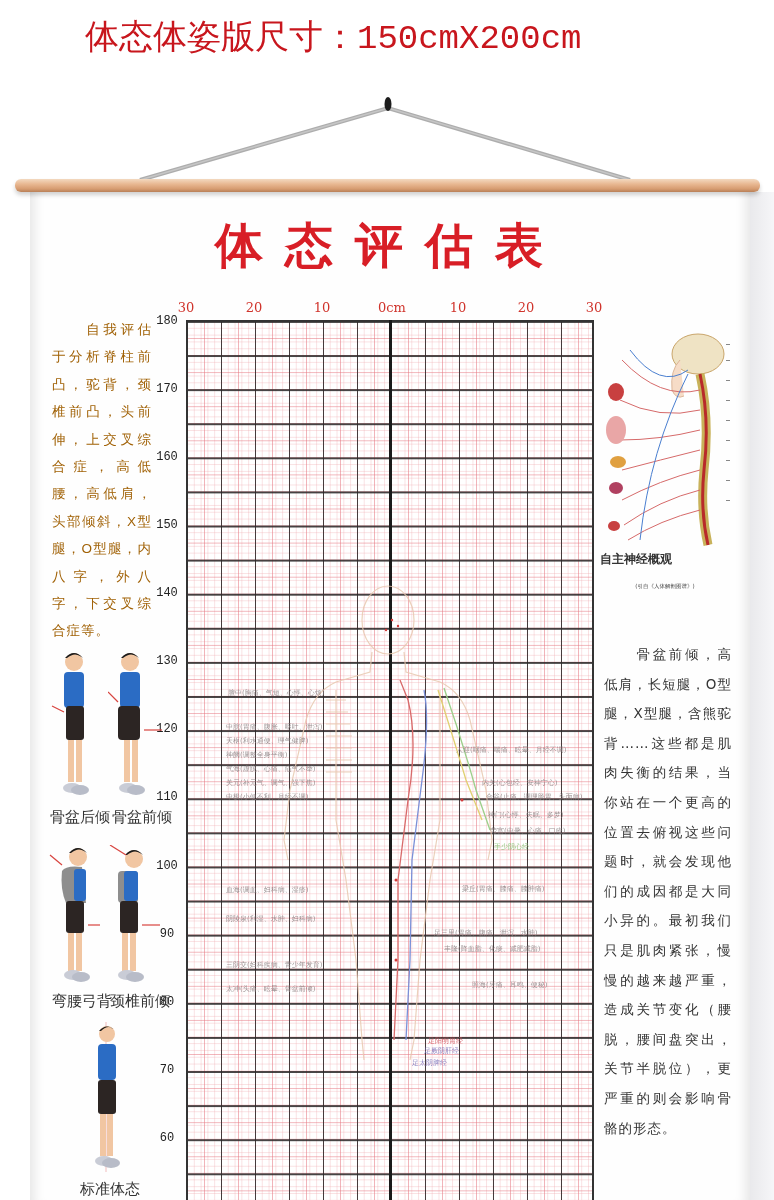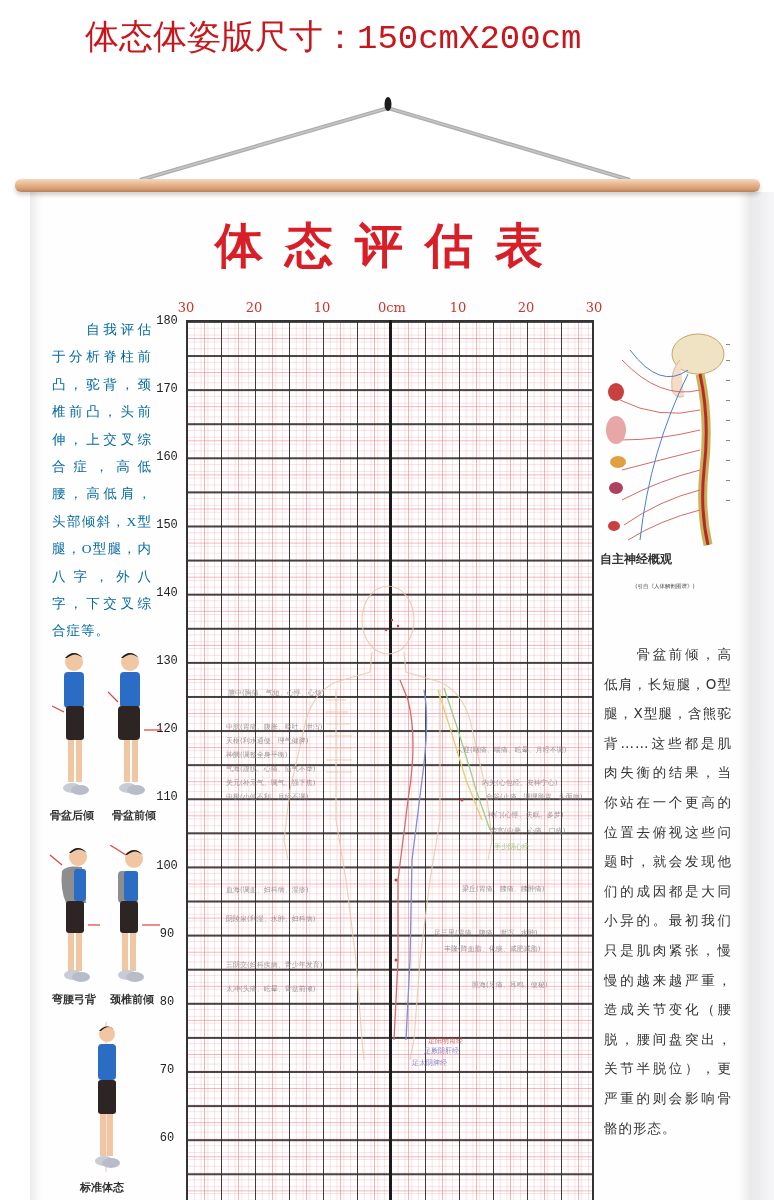--- a/index.html
+++ b/index.html
@@ -64,29 +64,29 @@
     .center-line { position:absolute; left:389px; top:320px; width:3px; height:880px; background:#1a1a1a; }
     .body-overlay { position:absolute; left:186px; top:320px; width:408px; height:880px; pointer-events:none; }
     .meridian-label {
       position:absolute; font-size:7px; color:#8a7f80; white-space:nowrap; opacity:0.85;
     }
     .meridian-label.green { color:#7fbf6a; }
     .meridian-label.purple { color:#7a6fb8; }
     .meridian-label.red { color:#d0505a; }
     .left-text {
       position:absolute; left:52px; top:316px; width:100px;
-      font-size:13.5px; line-height:27.4px; color:#0369a1; text-align:justify;
-      font-family:Liberation Serif, serif; letter-spacing:1px;
+      font-size:13.5px; line-height:27.4px; color:#a16207; text-align:justify;
+      font-family:Liberation Sans, sans-serif; letter-spacing:1px;
     }
     .right-text {
       position:absolute; left:604px; top:640px; width:128px;
       font-size:13.5px; line-height:29.6px; color:#333; text-align:justify;
       font-family:"DejaVu Sans", sans-serif; letter-spacing:1px;
     }
-    .figure-caption { position:absolute; font-size:11px; color:#333; font-weight:bold; white-space:nowrap; }
+    .figure-caption { position:absolute; font-size:15px; color:#333; font-weight:normal; white-space:nowrap; }
     .nerve-chart { position:absolute; left:600px; top:330px; width:130px; height:230px; }
     .nerve-caption { position:absolute; left:600px; top:551px; width:130px; text-align:left; font-size:12px; color:#333; font-weight:bold; }
     .nerve-sub { position:absolute; left:600px; top:583px; width:130px; text-align:center; font-size:5.5px; color:#444; }
   </style>
 </head>
 <body>
 
 <div class="headline">体态体姿版尺寸：150cmX200cm</div>
 
 <svg class="hanger" viewBox="0 90 774 110" width="774" height="110">

